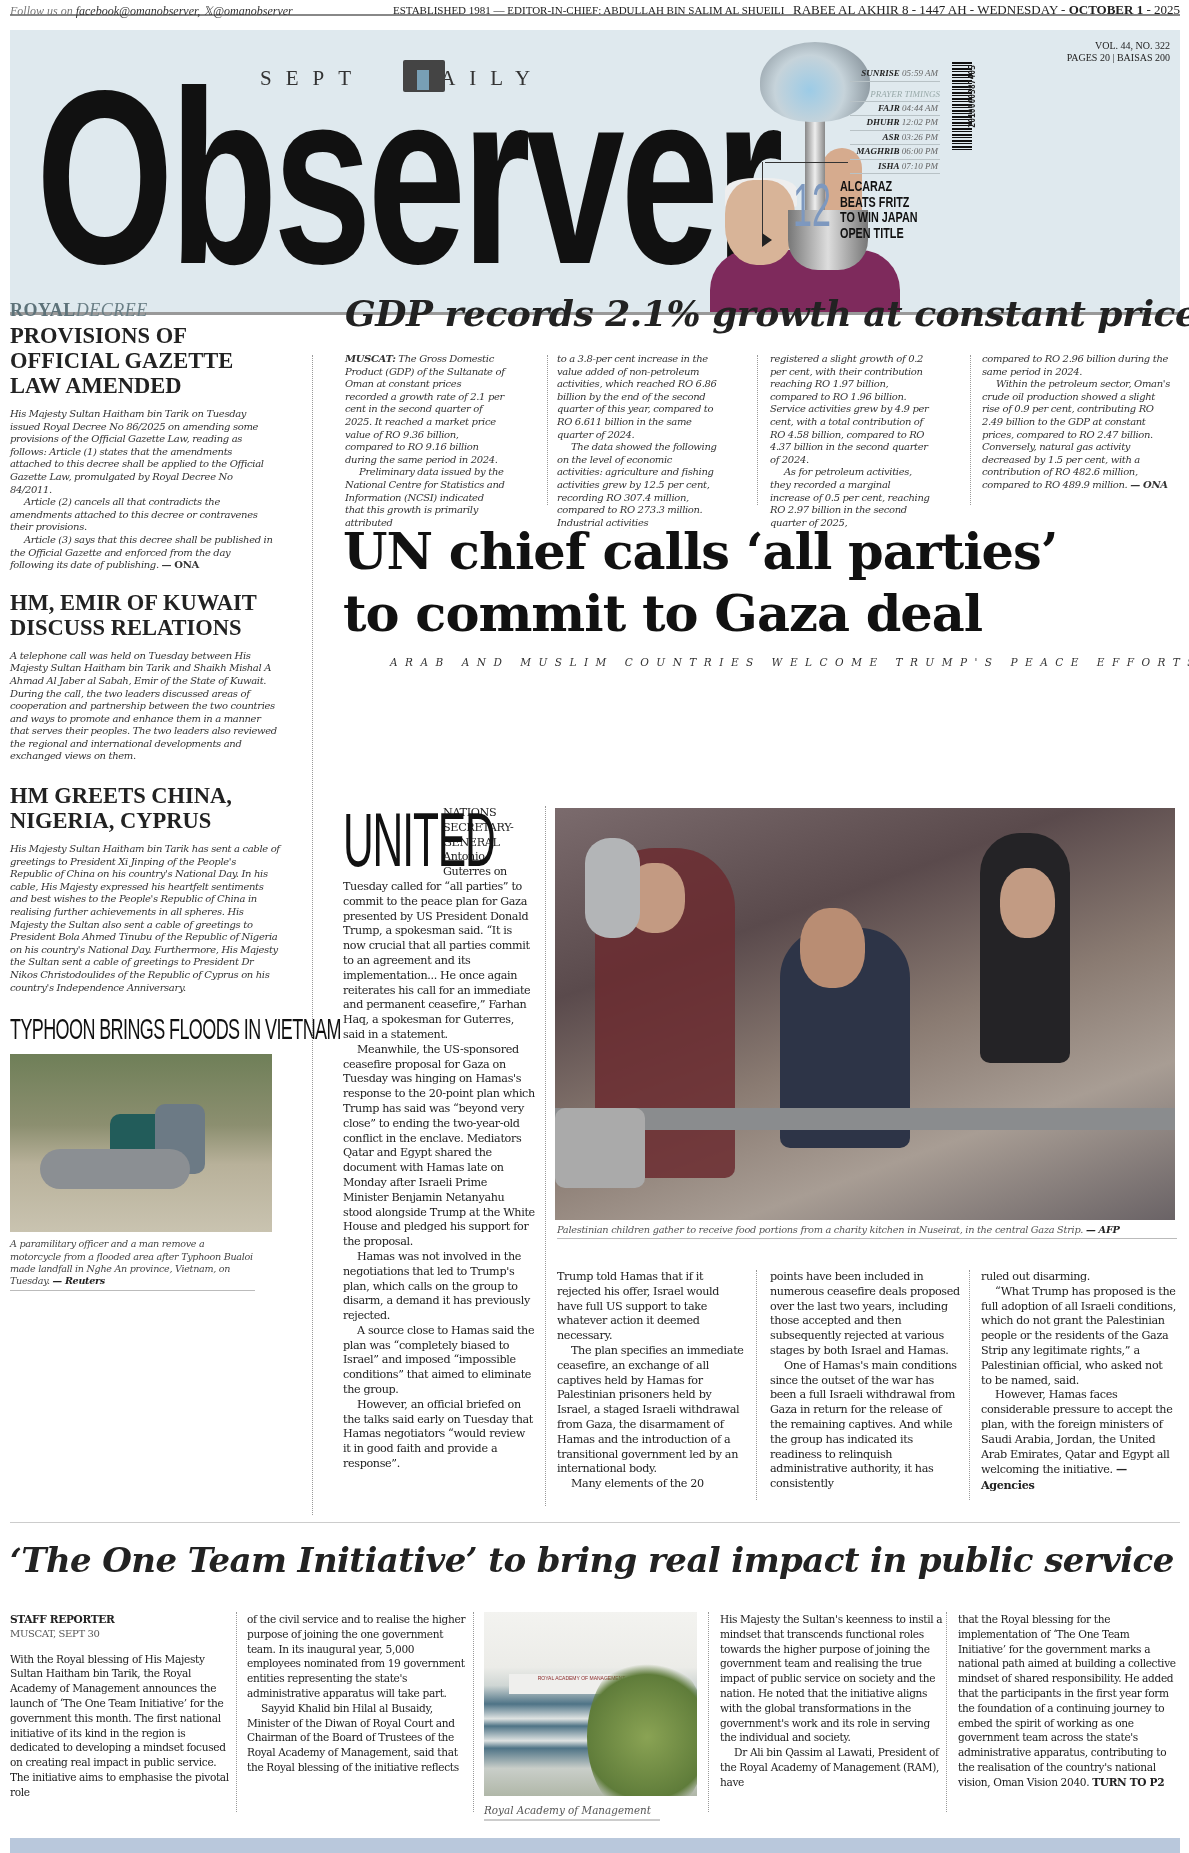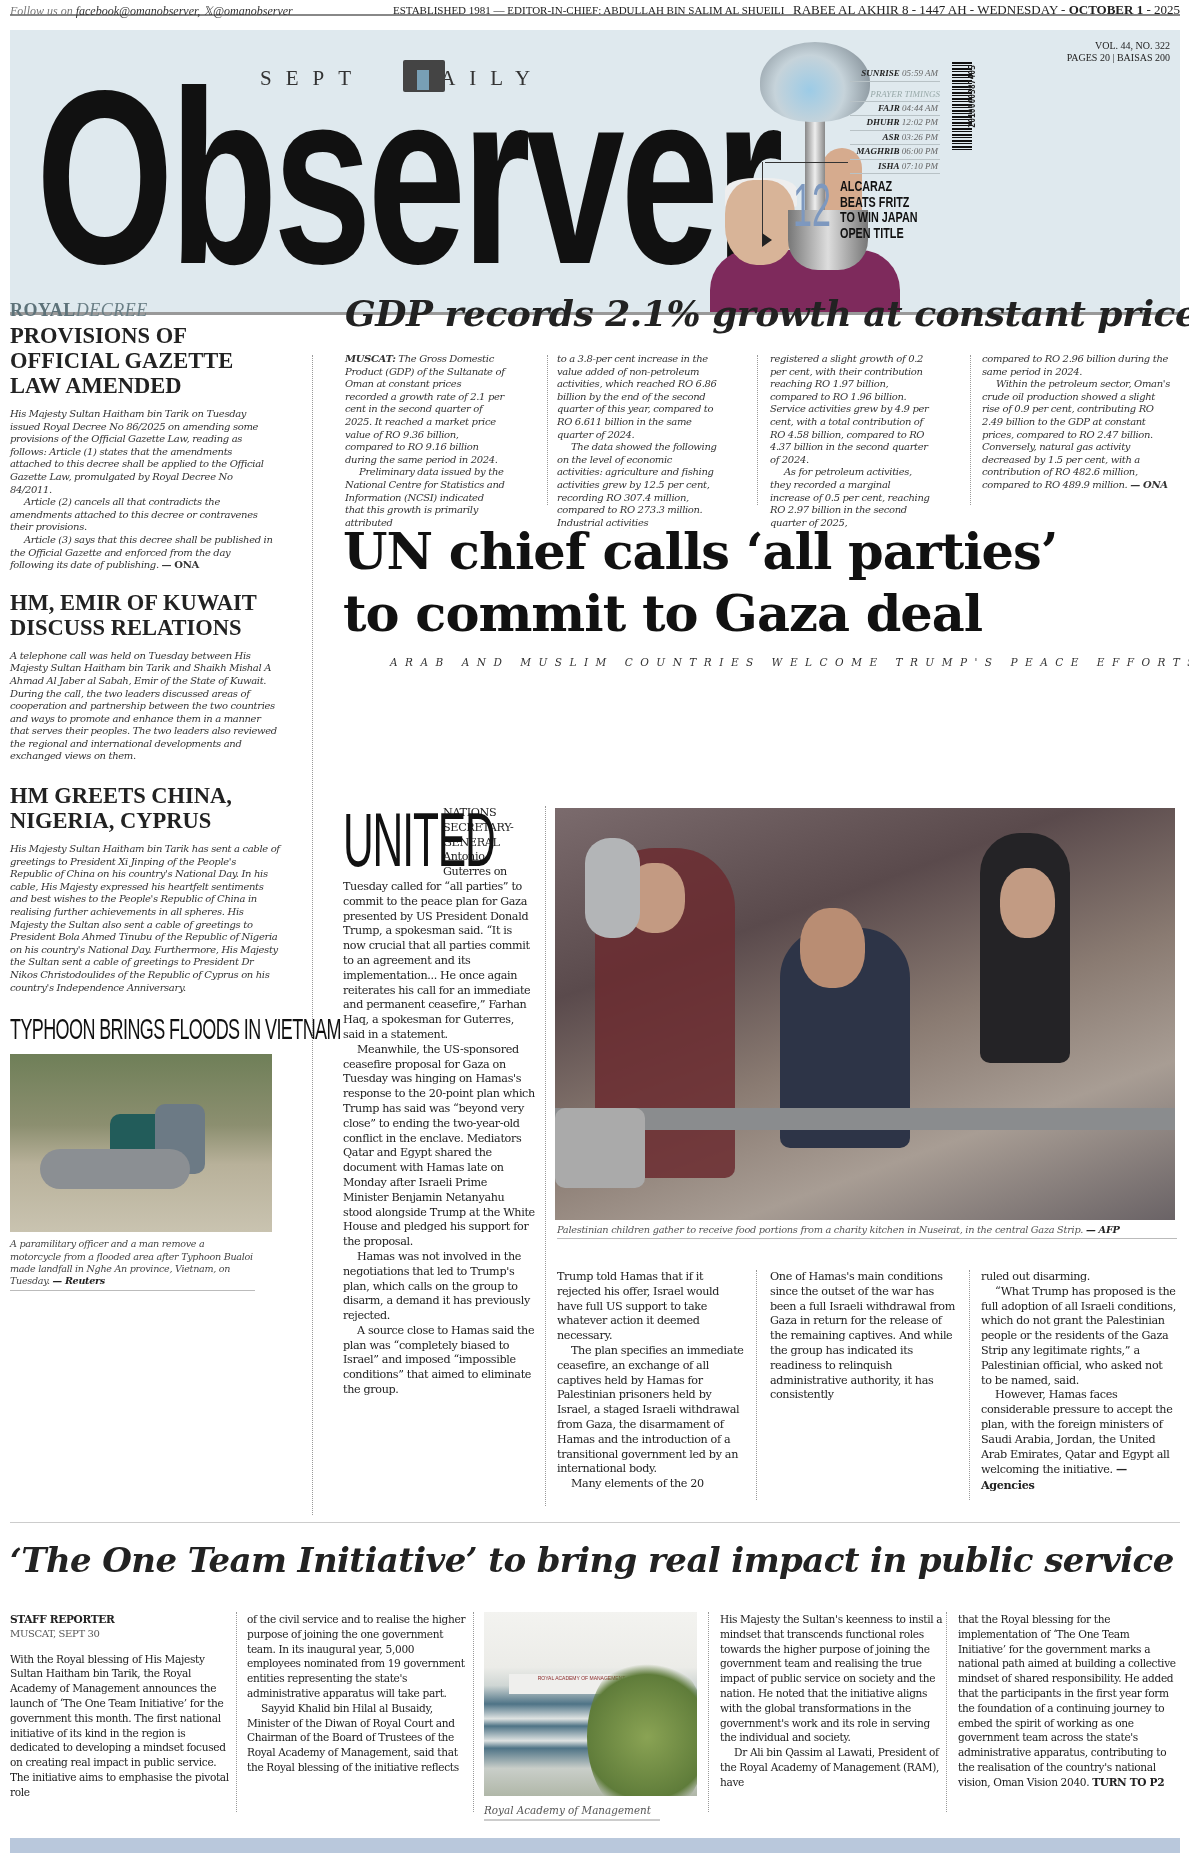--- a/index.html
+++ b/index.html
@@ -194,20 +194,21 @@
   <div>to commit to Gaza deal</div>
 </h1>
 <div class="abs un-sub">ARAB AND MUSLIM COUNTRIES WELCOME TRUMP'S PEACE EFFORTS</div>
 
 <div class="abs ncol" style="left:343px;top:806px;width:192px">
   <div class="dropcap">UNITED</div>
   <p style="text-indent:0">NATIONS SECRETARY-GENERAL Antonio Guterres on Tuesday called for “all parties” to commit to the peace plan for Gaza presented by US President Donald Trump, a spokesman said. “It is now crucial that all parties commit to an agreement and its implementation... He once again reiterates his call for an immediate and permanent ceasefire,” Farhan Haq, a spokesman for Guterres, said in a statement.</p>
   <p>Meanwhile, the US-sponsored ceasefire proposal for Gaza on Tuesday was hinging on Hamas's response to the 20-point plan which Trump has said was “beyond very close” to ending the two-year-old conflict in the enclave. Mediators Qatar and Egypt shared the document with Hamas late on Monday after Israeli Prime Minister Benjamin Netanyahu stood alongside Trump at the White House and pledged his support for the proposal.</p>
   <p>Hamas was not involved in the negotiations that led to Trump's plan, which calls on the group to disarm, a demand it has previously rejected.</p>
   <p>A source close to Hamas said the plan was “completely biased to Israel” and imposed “impossible conditions” that aimed to eliminate the group.</p>
+  <p>However, an official briefed on the talks said early on Tuesday that Hamas negotiators “would review it in good faith and provide a response”.</p>
 </div>
 <div class="abs vdiv" style="left:545px;top:806px;height:700px"></div>
 
 <div class="abs gaza-photo">
   <div class="abs" style="left:40px;top:40px;width:140px;height:330px;background:#6b2c30;border-radius:60px 60px 10px 10px;opacity:.85"></div>
   <div class="abs" style="left:70px;top:55px;width:60px;height:70px;background:#c39a82;border-radius:45%"></div>
   <div class="abs" style="left:225px;top:120px;width:130px;height:220px;background:#2d3447;border-radius:50px 50px 10px 10px"></div>
   <div class="abs" style="left:245px;top:100px;width:65px;height:80px;background:#b98d73;border-radius:45%"></div>
   <div class="abs" style="left:425px;top:25px;width:90px;height:230px;background:#242326;border-radius:40px 40px 10px 10px"></div>
   <div class="abs" style="left:445px;top:60px;width:55px;height:70px;background:#c29b83;border-radius:45%"></div>
@@ -219,20 +220,21 @@
   <span>Palestinian children gather to receive food portions from a charity kitchen in Nuseirat, in the central Gaza Strip.</span> <b>— AFP</b>
 </div>
 
 <div class="abs ncol" style="left:557px;top:1270px;width:190px">
   <p>Trump told Hamas that if it rejected his offer, Israel would have full US support to take whatever action it deemed necessary.</p>
   <p>The plan specifies an immediate ceasefire, an exchange of all captives held by Hamas for Palestinian prisoners held by Israel, a staged Israeli withdrawal from Gaza, the disarmament of Hamas and the introduction of a transitional government led by an international body.</p>
   <p>Many elements of the 20</p>
 </div>
 <div class="abs vdiv" style="left:756px;top:1270px;height:230px"></div>
 <div class="abs ncol" style="left:770px;top:1270px;width:190px">
+  <p style="text-indent:0">points have been included in numerous ceasefire deals proposed over the last two years, including those accepted and then subsequently rejected at various stages by both Israel and Hamas.</p>
   <p>One of Hamas's main conditions since the outset of the war has been a full Israeli withdrawal from Gaza in return for the release of the remaining captives. And while the group has indicated its readiness to relinquish administrative authority, it has consistently</p>
 </div>
 <div class="abs vdiv" style="left:969px;top:1270px;height:230px"></div>
 <div class="abs ncol" style="left:981px;top:1270px;width:195px">
   <p>ruled out disarming.</p>
   <p>“What Trump has proposed is the full adoption of all Israeli conditions, which do not grant the Palestinian people or the residents of the Gaza Strip any legitimate rights,” a Palestinian official, who asked not to be named, said.</p>
   <p><span>However, Hamas faces considerable pressure to accept the plan, with the foreign ministers of Saudi Arabia, Jordan, the United Arab Emirates, Qatar and Egypt all welcoming the initiative.</span> <b>— Agencies</b></p>
 </div>
 
 <div class="abs sep-line"></div>

